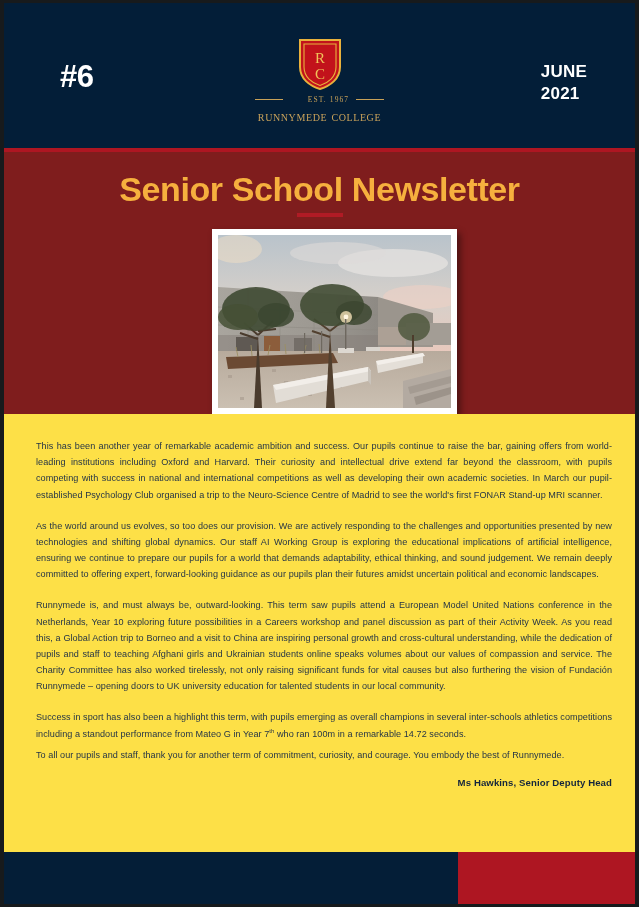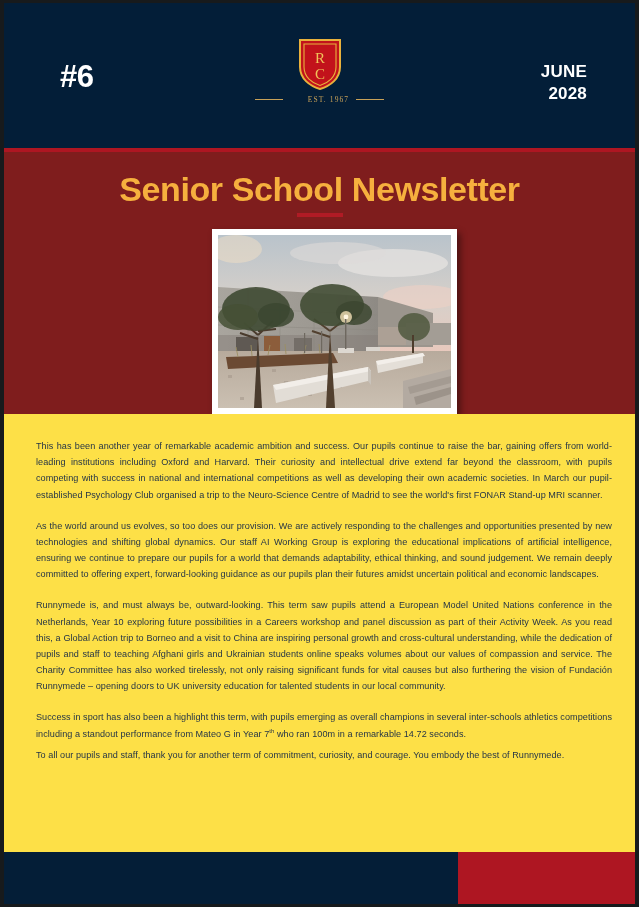--- a/index.html
+++ b/index.html
@@ -90,21 +90,21 @@
     letter-spacing: 0.6px;
     font-variant: small-caps;
     text-transform: lowercase;
   }
   .college-name::first-letter { font-size: 14.5px; }
 
   .date-block {
     position: absolute;
     right: 48px;
     top: 58px;
-    text-align: right;
+    text-align: left;
     color: #ffffff;
     font-weight: bold;
     font-size: 17px;
     line-height: 1.28;
     letter-spacing: 0.2px;
   }
 
   .header-rule {
     position: absolute;
     left: 0;
@@ -253,25 +253,26 @@
         <text x="23" y="26" text-anchor="middle" font-family="Liberation Serif, serif" font-size="15" fill="#f0c159">R</text>
         <text x="23" y="42" text-anchor="middle" font-family="Liberation Serif, serif" font-size="15" fill="#f0c159">C</text>
       </svg>
 
       <div class="est-line">
         <span class="est-rule"></span>
         <span class="est-text">EST.  1967</span>
         <span class="est-rule"></span>
       </div>
 
+      <div class="college-name">Runnymede College</div>
     </div>
 
     <div class="date-block">
       <div>JUNE</div>
-      <div>2028</div>
+      <div>2021</div>
     </div>
   </div>
 
   <div class="header-rule"></div>
 
   <div class="title-band">
     <div class="main-title">Senior School Newsletter</div>
     <div class="title-accent"></div>
   </div>
 
@@ -381,20 +382,21 @@
     <div class="letter">
 
       <p>This has been another year of remarkable academic ambition and success. Our pupils continue to raise the bar, gaining offers from world-leading institutions including Oxford and Harvard. Their curiosity and intellectual drive extend far beyond the classroom, with pupils competing with success in national and international competitions as well as developing their own academic societies. In March our pupil-established Psychology Club organised a trip to the Neuro-Science Centre of Madrid to see the world's first FONAR Stand-up MRI scanner.</p>
       <p>As the world around us evolves, so too does our provision. We are actively responding to the challenges and opportunities presented by new technologies and shifting global dynamics. Our staff AI Working Group is exploring the educational implications of artificial intelligence, ensuring we continue to prepare our pupils for a world that demands adaptability, ethical thinking, and sound judgement. We remain deeply committed to offering expert, forward-looking guidance as our pupils plan their futures amidst uncertain political and economic landscapes.</p>
       <p>Runnymede is, and must always be, outward-looking. This term saw pupils attend a European Model United Nations conference in the Netherlands, Year 10 exploring future possibilities in a Careers workshop and panel discussion as part of their Activity Week. As you read this, a Global Action trip to Borneo and a visit to China are inspiring personal growth and cross-cultural understanding, while the dedication of pupils and staff to teaching Afghani girls and Ukrainian students online speaks volumes about our values of compassion and service. The Charity Committee has also worked tirelessly, not only raising significant funds for vital causes but also furthering the vision of Fundación Runnymede – opening doors to UK university education for talented students in our local community.</p>
 
       <p class="last-para"><span>Success in sport has also been a highlight this term, with pupils emerging as overall champions in several inter-schools athletics competitions including a standout performance from Mateo G in Year 7</span><sup class="ordinal">th</sup><span> who ran 100m in a remarkable 14.72 seconds.</span></p>
 
       <p class="closing">To all our pupils and staff, thank you for another term of commitment, curiosity, and courage. You embody the best of Runnymede.</p>
 
+      <div class="signature">Ms Hawkins, Senior Deputy Head</div>
     </div>
   </div>
 
   <div class="footer">
     <div class="footer-navy"></div>
     <div class="footer-red"></div>
   </div>
 
 </div>
 

